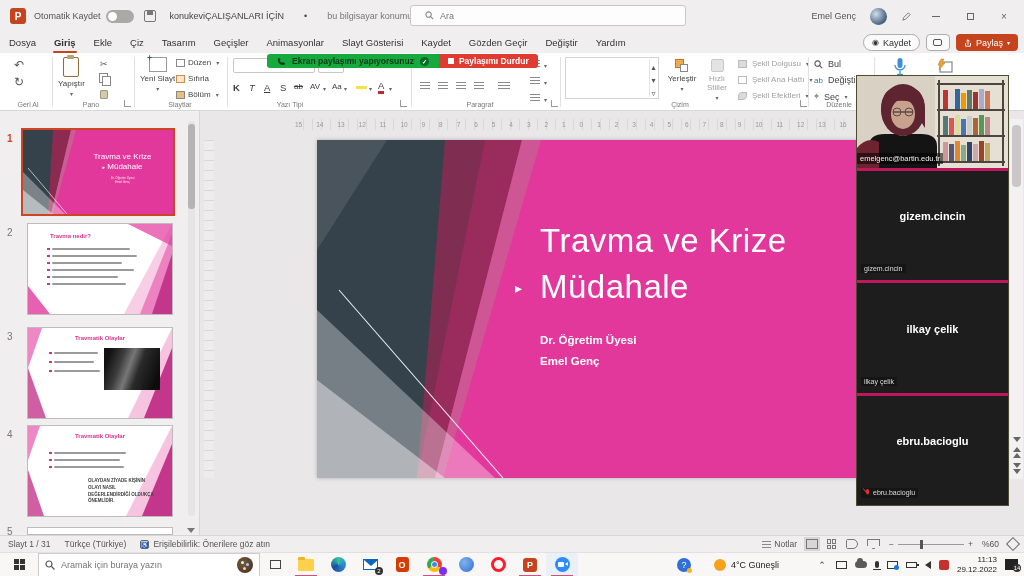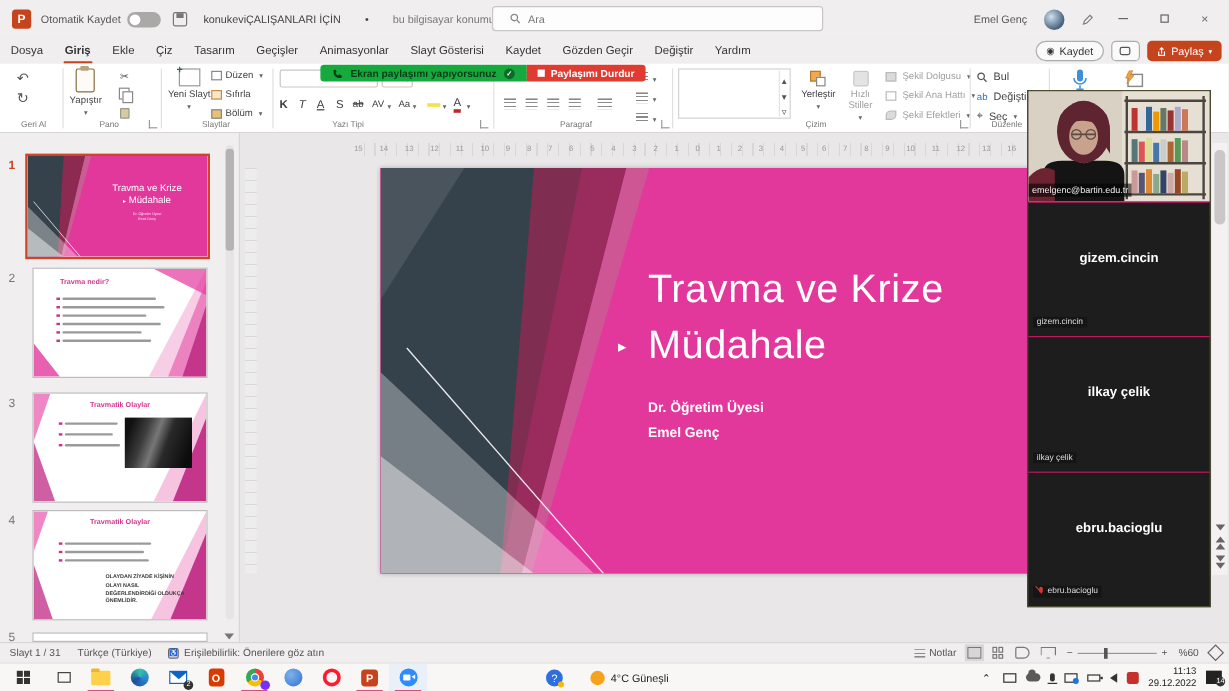--- a/index.html
+++ b/index.html
@@ -92,21 +92,21 @@
   
   .mini-title{position:absolute;color:#fff;text-align:center;line-height:1.3;}
   .bar{position:absolute;height:2px;background:#9a9a9a;border-radius:1px;}
   .bar:before{content:"";position:absolute;left:-5px;top:0;width:3px;height:2px;background:#c4368b;}
   .pinktxt{color:#d6358f;font-weight:bold;}
 
   
   .meet{position:absolute;left:856px;top:75px;width:153px;height:431px;background:var(--panel-bg);z-index:50;border:1px solid #4c4c33;display:flex;flex-direction:column;}
   .vid{position:relative;width:151px;height:92px;overflow:hidden;background:#b9b1a4;}
   .vidcap{position:absolute;left:0px;bottom:4px;background:rgba(0,0,0,.55);color:#eee;font-size:7.5px;padding:1px 3px;}
-  .ptile{position:relative;flex:1;border-top:1px solid #be185d;}
+  .ptile{position:relative;flex:1;border-top:3px solid #be185d;}
   .pname{position:absolute;left:0;right:0;top:36%;text-align:center;color:#fff;font-size:11px;font-weight:bold;}
   .pchip{position:absolute;left:4px;bottom:7px;background:#151515;color:#ddd;font-size:7px;padding:1px 3px;display:flex;align-items:center;gap:3px;}
   .micoff{position:relative;width:6px;height:8px;}
   .micoff:before{content:"";position:absolute;left:2px;top:0;width:3px;height:5px;background:#d33;border-radius:2px;}
   .micoff:after{content:"";position:absolute;left:-1px;top:-1px;width:8px;height:1px;background:#d33;transform:rotate(48deg);transform-origin:left;}
 
   
   .statusbar{position:absolute;left:0;top:535px;width:1024px;height:17px;background:#f0eeee;border-top:1px solid #d8d6d6;display:flex;align-items:center;font-size:8.5px;color:#555;}
   .statusbar .lft{display:flex;align-items:center;gap:14px;padding-left:8px;}
   .statusbar .rgt{margin-left:auto;display:flex;align-items:center;gap:9px;padding-right:6px;}
@@ -663,20 +663,28 @@
 
 <div class="taskbar">
   <div class="startbtn">
       <span class="wingrid">
         <i></i>
         <i></i>
         <i></i>
         <i></i>
       </span>
     </div>
+  <div class="tsearch">
+    <svg width="10" height="10" viewBox="0 0 10 10">
+        <circle cx="4" cy="4" r="3" fill="none" stroke="#555" stroke-width="1.2"></circle>
+        <line x1="6.5" y1="6.5" x2="9.5" y2="9.5" stroke="#555" stroke-width="1.2"></line>
+      </svg>
+    <input placeholder="Aramak için buraya yazın" style="">
+    <span class="butterfly"></span>
+  </div>
   <div class="tvbtn">
       <span class="tv"></span>
     </div>
 
   <div class="appico active">
       <span class="folder"></span>
     </div>
   <div class="appico">
       <span class="circle" style="width:15px;height:15px;background:conic-gradient(#35c1a6,#2b7cd3,#1a4f9c,#35c1a6)"></span>
     </div>

